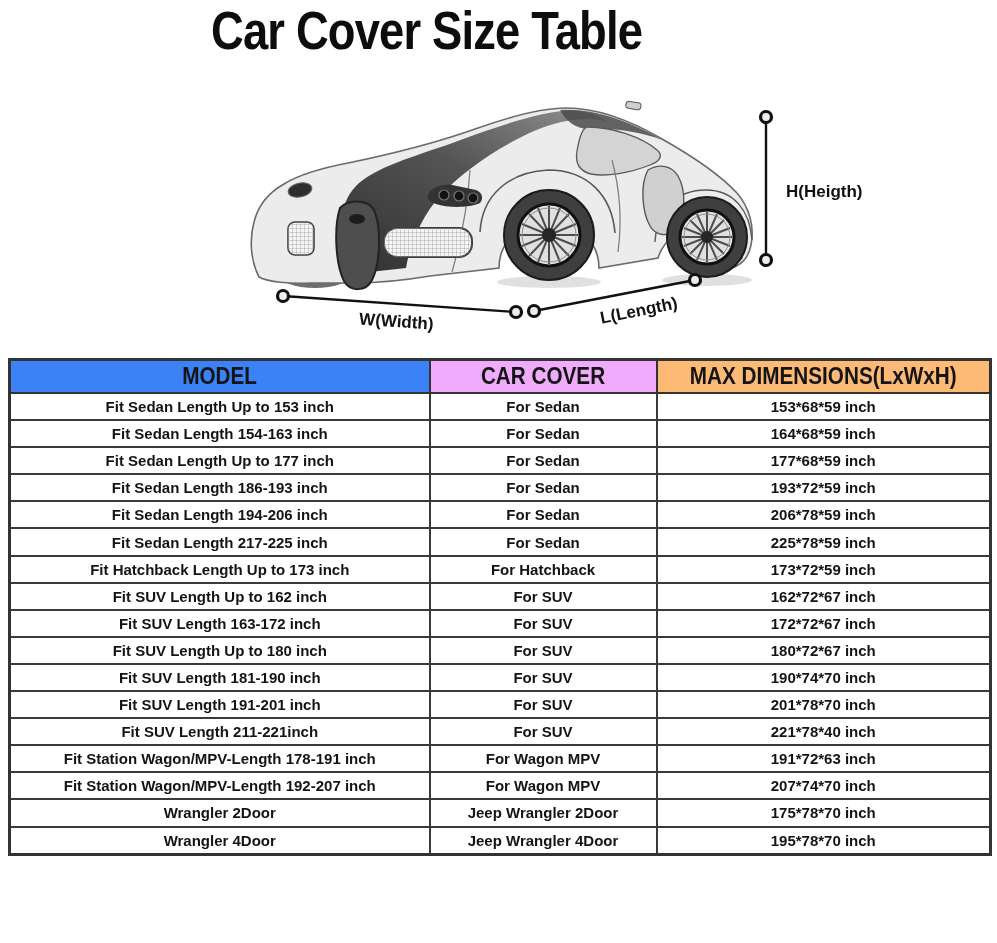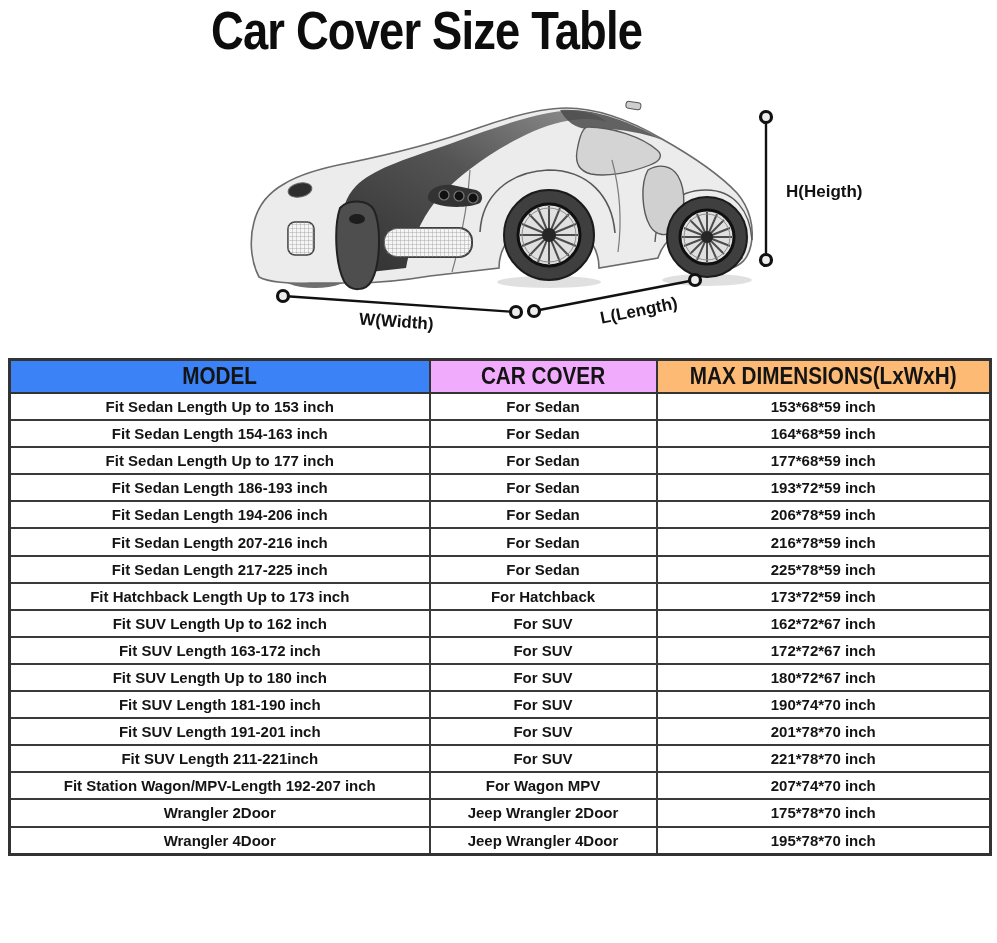--- a/index.html
+++ b/index.html
@@ -162,25 +162,20 @@
     <td>Fit Sedan Length 186-193 inch</td>
     <td>For Sedan</td>
     <td>193*72*59 inch</td>
   </tr>
       <tr>
     <td>Fit Sedan Length 194-206 inch</td>
     <td>For Sedan</td>
     <td>206*78*59 inch</td>
   </tr>
       <tr>
-    <td>Fit Sedan Length 207-216 inch</td>
-    <td>For Sedan</td>
-    <td>216*78*59 inch</td>
-  </tr>
-      <tr>
     <td>Fit Sedan Length 217-225 inch</td>
     <td>For Sedan</td>
     <td>225*78*59 inch</td>
   </tr>
       <tr>
     <td>Fit Hatchback Length Up to 173 inch</td>
     <td>For Hatchback</td>
     <td>173*72*59 inch</td>
   </tr>
       <tr>
@@ -204,21 +199,26 @@
     <td>190*74*70 inch</td>
   </tr>
       <tr>
     <td>Fit SUV Length 191-201 inch</td>
     <td>For SUV</td>
     <td>201*78*70 inch</td>
   </tr>
       <tr>
     <td>Fit SUV Length 211-221inch</td>
     <td>For SUV</td>
-    <td>221*78*70 inch</td>
+    <td>221*78*40 inch</td>
+  </tr>
+      <tr>
+    <td>Fit Station Wagon/MPV-Length 178-191 inch</td>
+    <td>For Wagon MPV</td>
+    <td>191*72*63 inch</td>
   </tr>
       <tr>
     <td>Fit Station Wagon/MPV-Length 192-207 inch</td>
     <td>For Wagon MPV</td>
     <td>207*74*70 inch</td>
   </tr>
       <tr>
     <td>Wrangler 2Door</td>
     <td>Jeep Wrangler 2Door</td>
     <td>175*78*70 inch</td>

